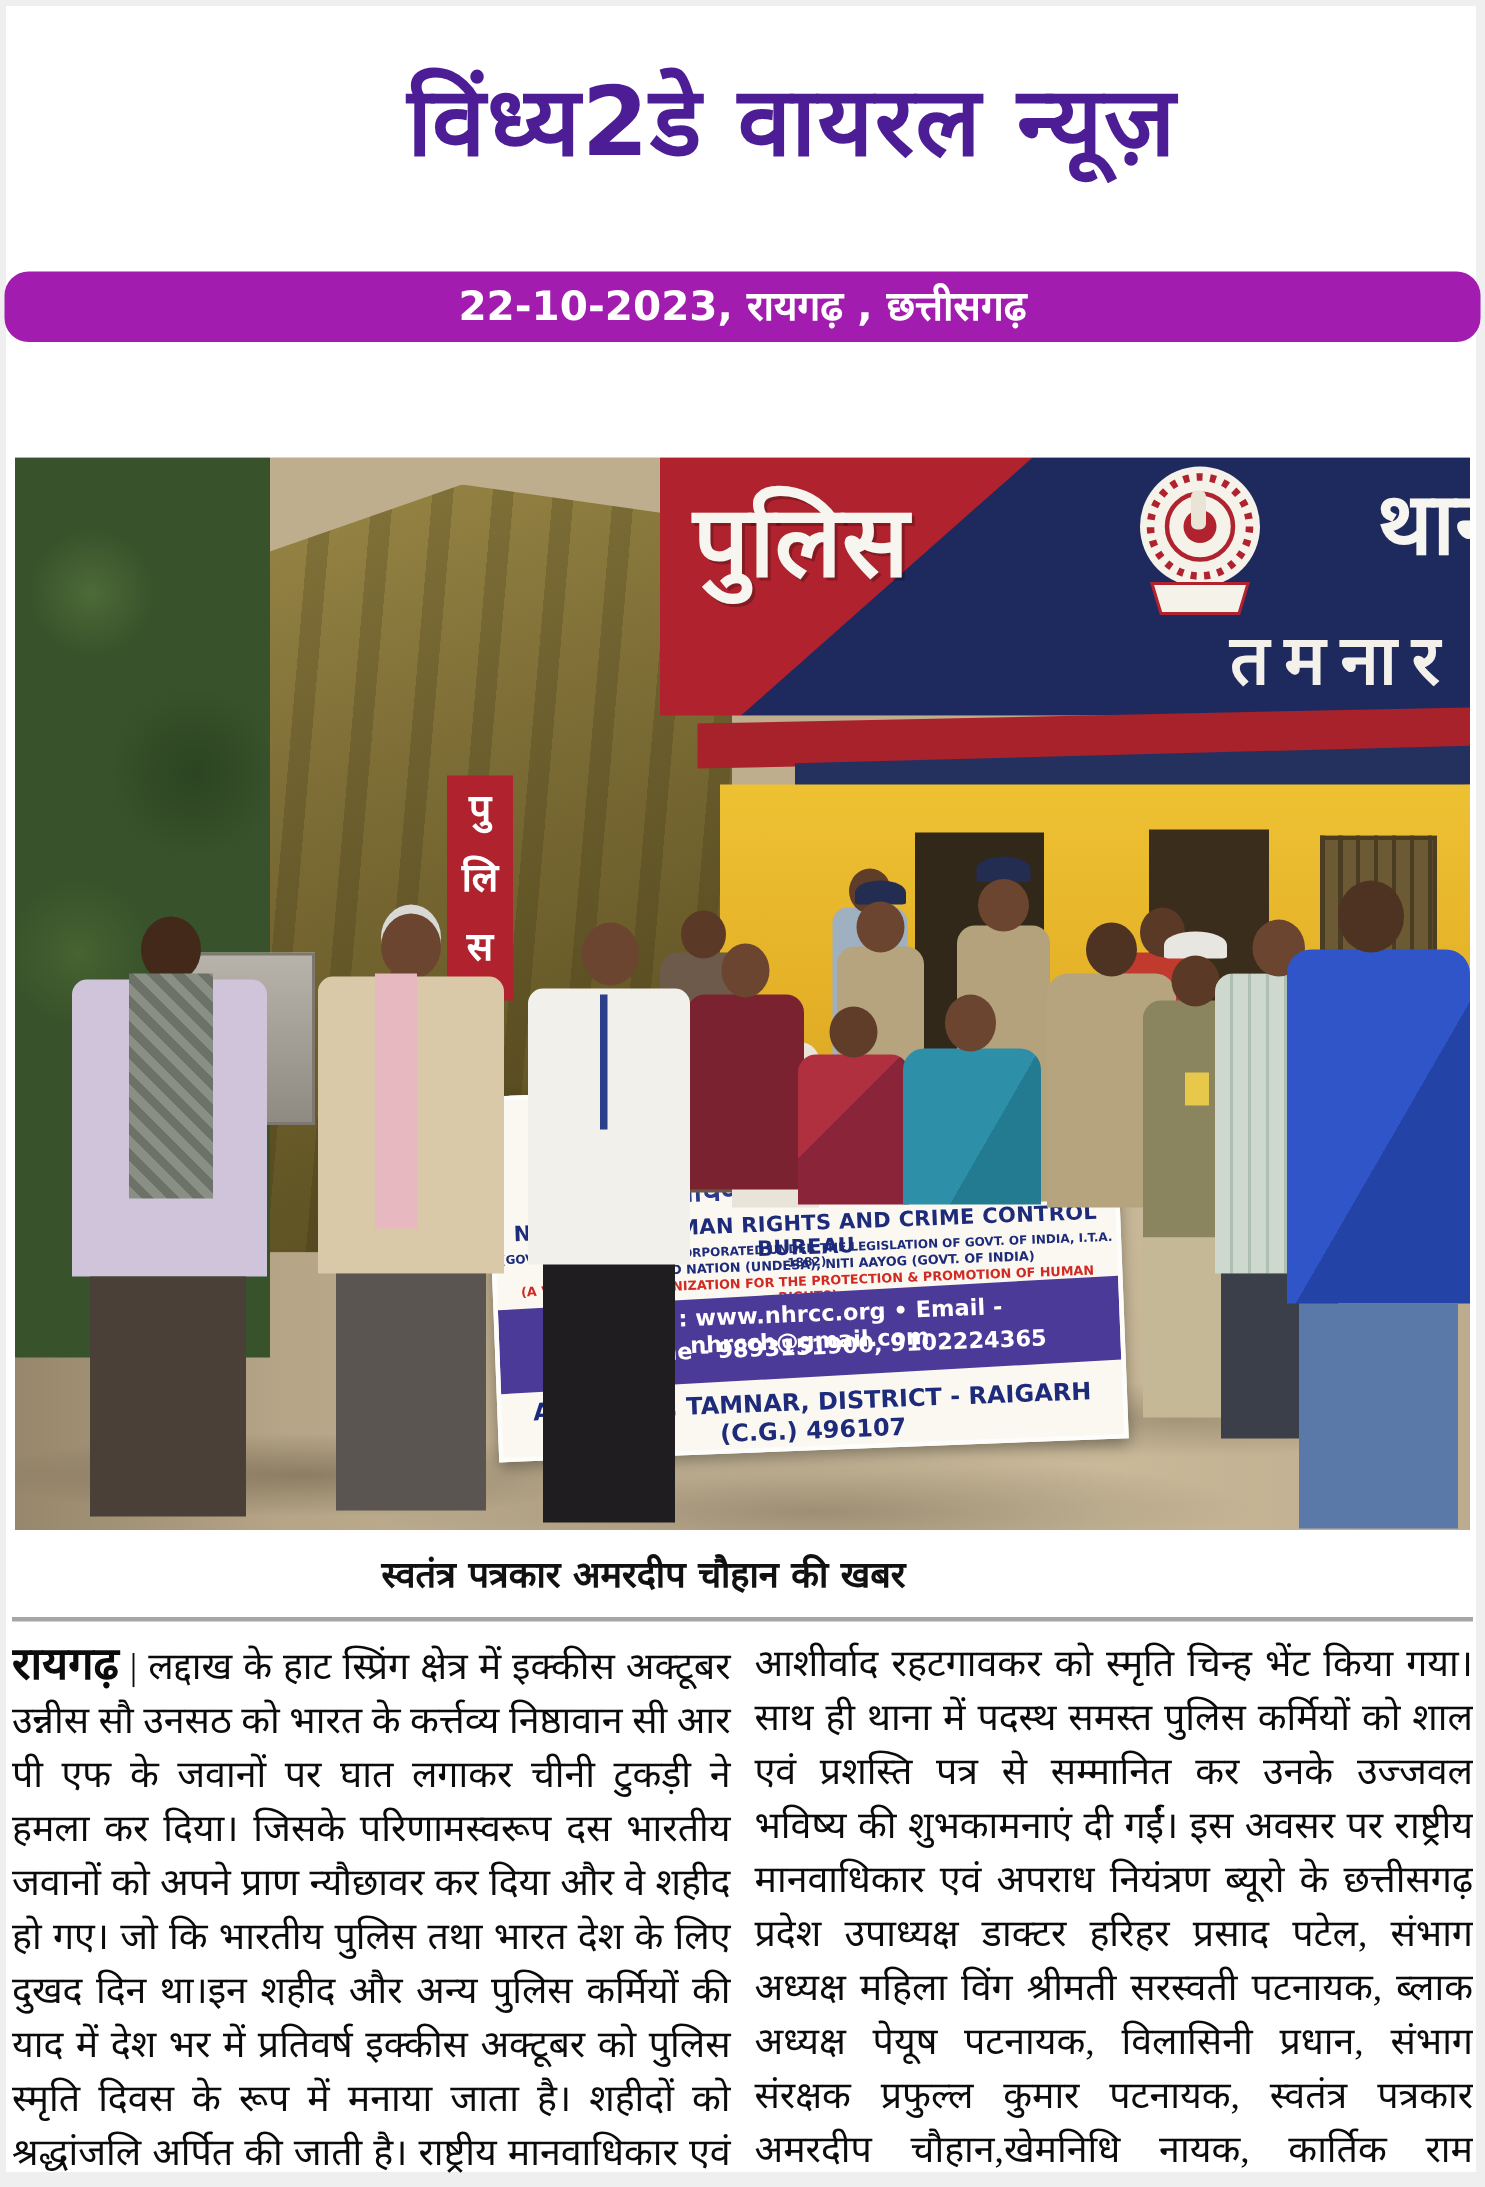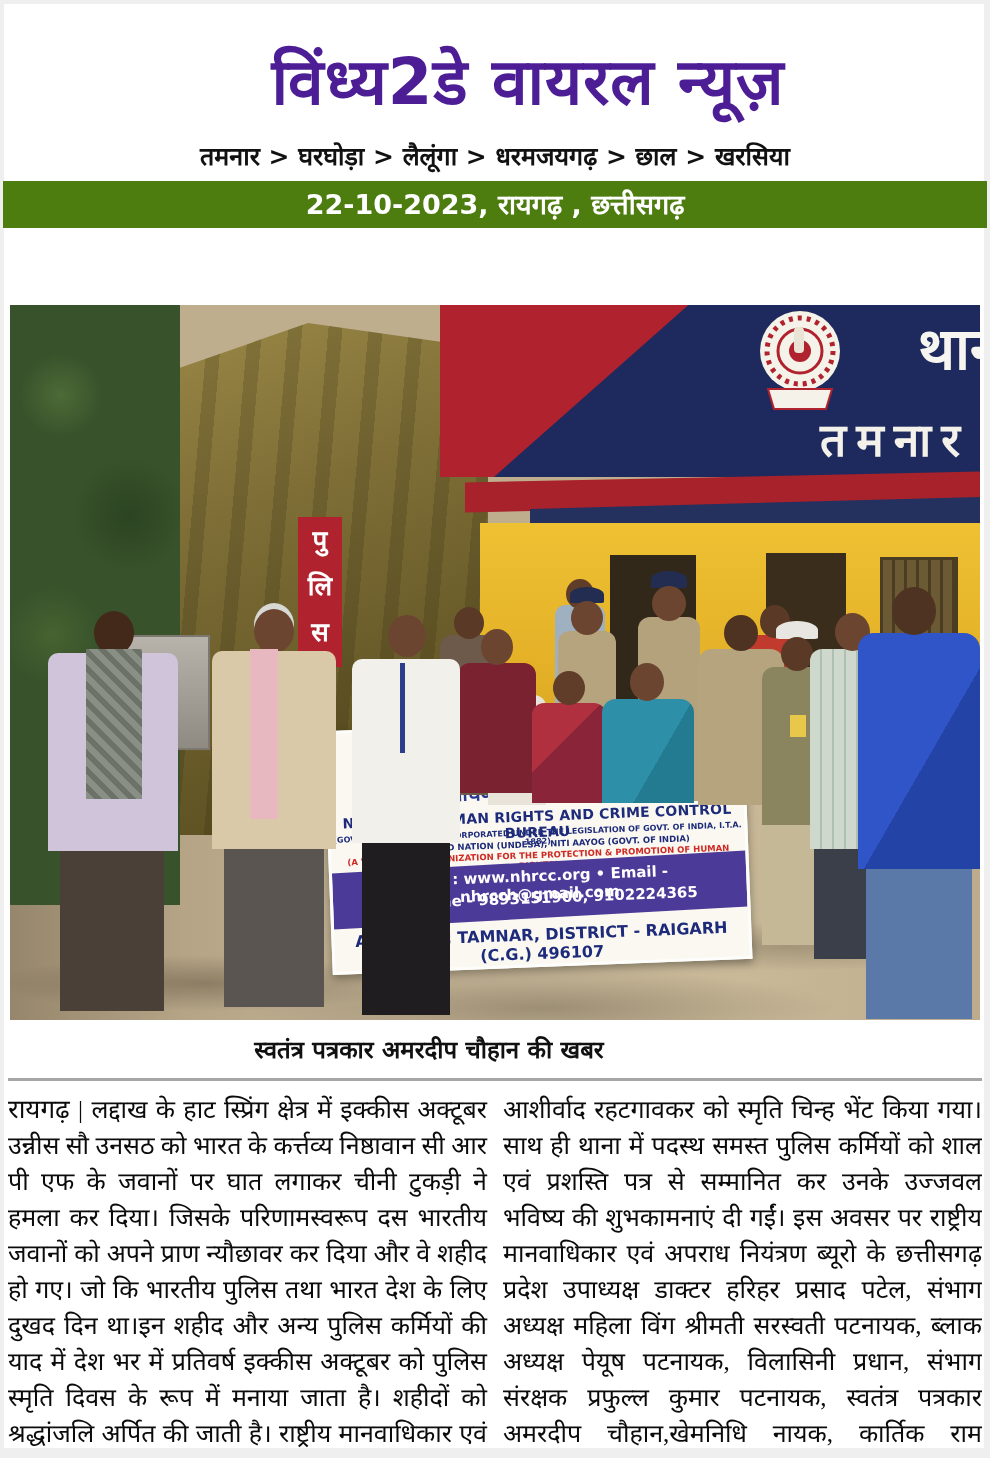--- a/index.html
+++ b/index.html
@@ -9,23 +9,23 @@
   
   .b-top{left:0;top:0;width:990px;height:4px;background:#efefef;}
   .b-left{left:0;top:0;width:4px;height:1458px;background:#efefef;}
   .b-right{right:0;top:0;width:6px;height:1458px;background:#efefef;}
   .b-bottom{left:0;bottom:0;width:990px;height:10px;background:#efefef;}
 
   .masthead{left:0;top:28px;width:990px;text-align:center;font-weight:800;font-size:64px;
             line-height:108px;color:#4c1d95;font-family:"DejaVu Sans",sans-serif;letter-spacing:1px;padding-left:33px;}
   .breadcrumb{left:0;top:138px;width:990px;text-align:center;font-weight:700;font-size:25px;
               color:#111;font-family:"DejaVu Sans",sans-serif;}
-  .dateband{left:3px;top:181px;width:984px;height:47px;background:#4d7c0f;color:#fff;
+  .dateband{left:3px;top:181px;width:984px;height:47px;background:#a21caf;color:#fff;
             text-align:center;font-size:27px;font-weight:700;line-height:47px;
-            font-family:"DejaVu Sans",sans-serif;}
+            font-family:"DejaVu Sans",sans-serif;border-radius:16px;}
   .headline{left:0;top:245px;width:990px;text-align:center;font-weight:800;font-size:34px;
             color:#0a0a0a;font-family:"DejaVu Sans",sans-serif;}
 
   
   .photo{left:10px;top:305px;width:970px;height:715px;overflow:hidden;background:#bfae8e;}
   .ph{position:absolute;}
   .ground{left:0;top:470px;width:970px;height:245px;
           background:linear-gradient(90deg,#96866b 0%,#b5a486 18%,#c6b698 45%,#c9b999 75%,#bcab8c 100%);}
   .gshadow{left:0;top:470px;width:970px;height:245px;
     background:radial-gradient(ellipse 300px 40px at 20% 85%,rgba(60,50,35,.35),transparent 70%),
@@ -91,46 +91,46 @@
   .cl-band{position:absolute;left:0;top:136px;width:100%;height:56px;background:#4b3a97;transform:skewY(-1deg);}
   .cl-web{position:absolute;left:0;top:141px;width:100%;font-size:15px;font-weight:800;color:#fff;}
   .cl-help{position:absolute;left:0;top:163px;width:100%;font-size:15px;font-weight:800;color:#fff;}
   .cl-addr{position:absolute;left:0;top:199px;width:100%;font-size:16px;font-weight:800;color:#1d2b7a;}
 
   .caption{left:0;top:1032px;width:858px;text-align:center;font-weight:700;font-size:24px;color:#111;
            font-family:"DejaVu Sans",sans-serif;}
   .divider{left:8px;top:1078px;width:974px;height:3px;background:#a6a6a6;}
   .article{left:8px;top:1092px;width:974px;height:358px;display:flex;gap:16px;overflow:hidden;}
   .col{width:479px;font-size:25px;line-height:36px;text-align:justify;color:#0b0b0b;}
-  .lead{font-weight:400;font-size:26px;}
+  .lead{font-weight:700;font-size:30px;}
 </style>
 </head>
 <body>
 
 <div class="page">
   <div class="abs b-top"></div>
   <div class="abs b-left"></div>
   <div class="abs b-right"></div>
   <div class="abs b-bottom"></div>
 
   <div class="abs masthead">विंध्य2डे वायरल न्यूज़</div>
-  <div class="abs breadcrumb">तमनार &gt; घरघोड़ा &gt; लैलूंगा &gt; धरमजयगढ़ &gt; छाल &gt; खरसिया</div>
   <div class="abs dateband">22-10-2023, रायगढ़ , छत्तीसगढ़</div>
 
   <div class="abs photo">
     <div class="ph ground"></div>
     <div class="ph gshadow"></div>
     <div class="ph wall"></div>
     <div class="ph wallstreaks"></div>
     <div class="ph foliage"></div>
     <div class="ph foliage-top"></div>
 
     <div class="ph sign">
       <div class="sign-navy"></div>
       <div class="sign-thana">थाना</div>
+      <div class="sign-puls">पुलिस</div>
       <svg style="position:absolute;left:310px;top:2px" width="100" height="115" viewBox="0 0 100 115">
         <circle cx="50" cy="44" r="40" fill="#f5f2ea"></circle>
         <circle cx="50" cy="44" r="33" fill="none" stroke="#b0232e" stroke-width="5" stroke-dasharray="4 5"></circle>
         <circle cx="50" cy="44" r="22" fill="none" stroke="#b0232e" stroke-width="3"></circle>
         <circle cx="50" cy="44" r="11" fill="#b0232e"></circle>
         <path d="M18 82 L82 82 L76 102 L24 102 Z" fill="#f5f2ea" stroke="#b0232e" stroke-width="2"></path>
         <rect x="44" y="20" width="10" height="26" rx="4" fill="#e9e4d6"></rect>
       </svg>
       <div class="sign-tamnar">तमनार</div>
     </div>

